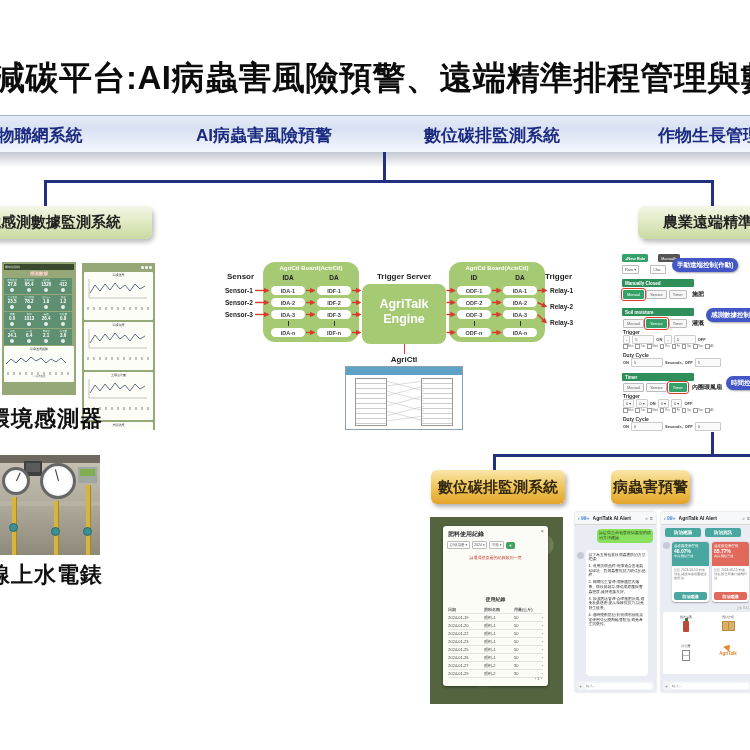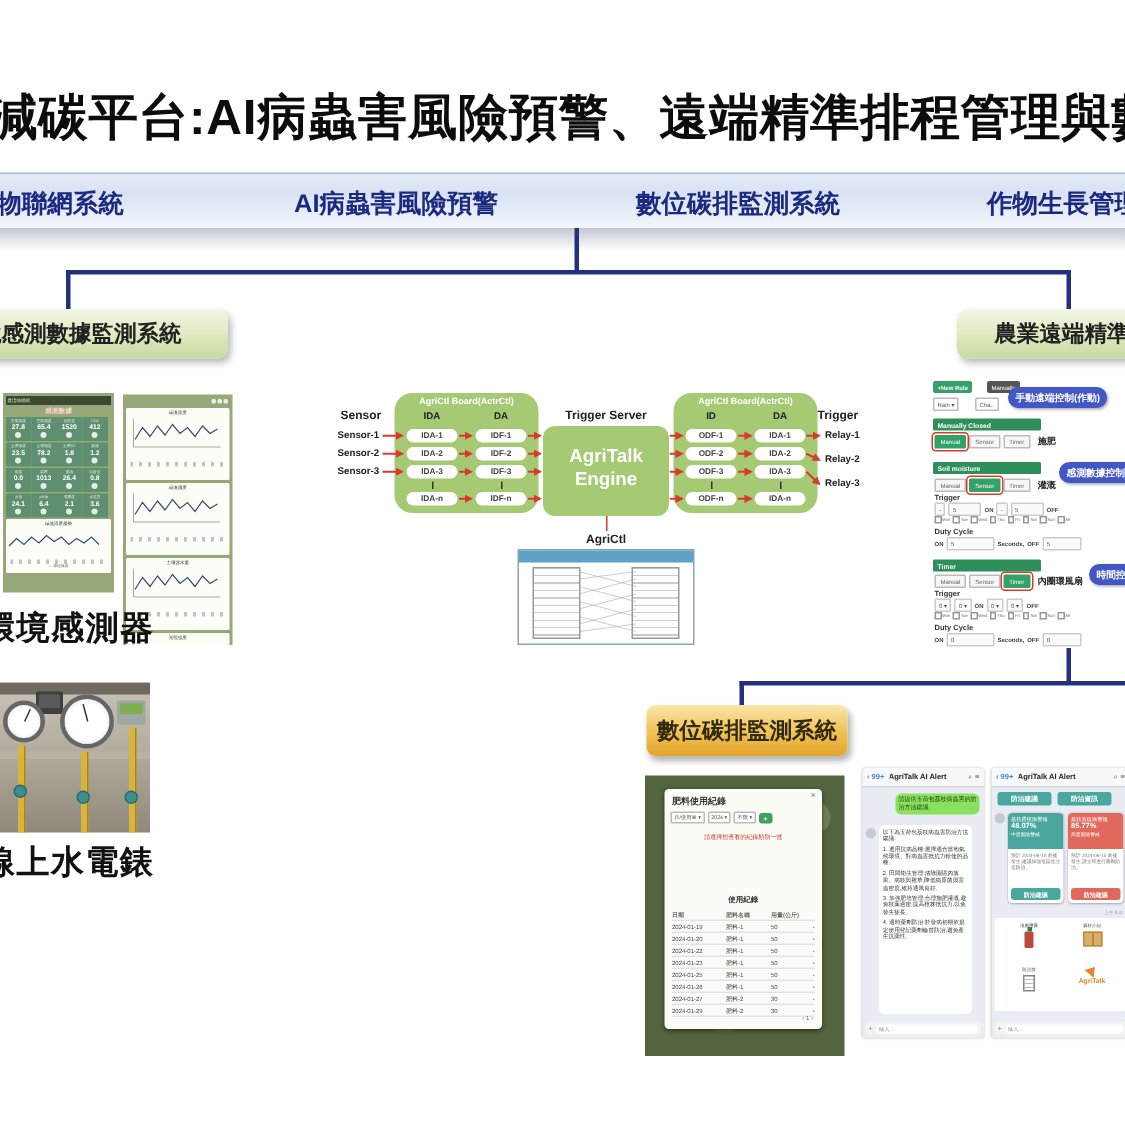--- a/index.html
+++ b/index.html
@@ -638,20 +638,21 @@
 
   <div class="bluepill" style="left:672px;top:258px;">手動遠端控制(作動)</div>
   <div class="bluepill" style="left:706px;top:308px;">感測數據控制(作動)</div>
   <div class="bluepill" style="left:726px;top:376px;">時間控制(作動)</div>
 
   <div class="nline" style="left:711px;top:432px;width:3px;height:24px;"></div>
   <div class="nline" style="left:493px;top:454px;width:257px;height:3px;"></div>
   <div class="nline" style="left:493px;top:454px;width:3px;height:18px;"></div>
 
   <div class="obox" style="left:431px;width:134px;">數位碳排監測系統</div>
+  <div class="obox" style="left:611px;width:79px;">病蟲害預警</div>
 
   <div class="carbon">
     <div class="modal">
       <div class="m-title">肥料使用紀錄</div>
       <div class="m-close">×</div>
       <div class="m-filters">
         <span class="mf">月/使用量 ▾</span>
         <span class="mf">2024 ▾</span>
         <span class="mf">不限 ▾</span>
         <span class="mf-btn">+</span>

